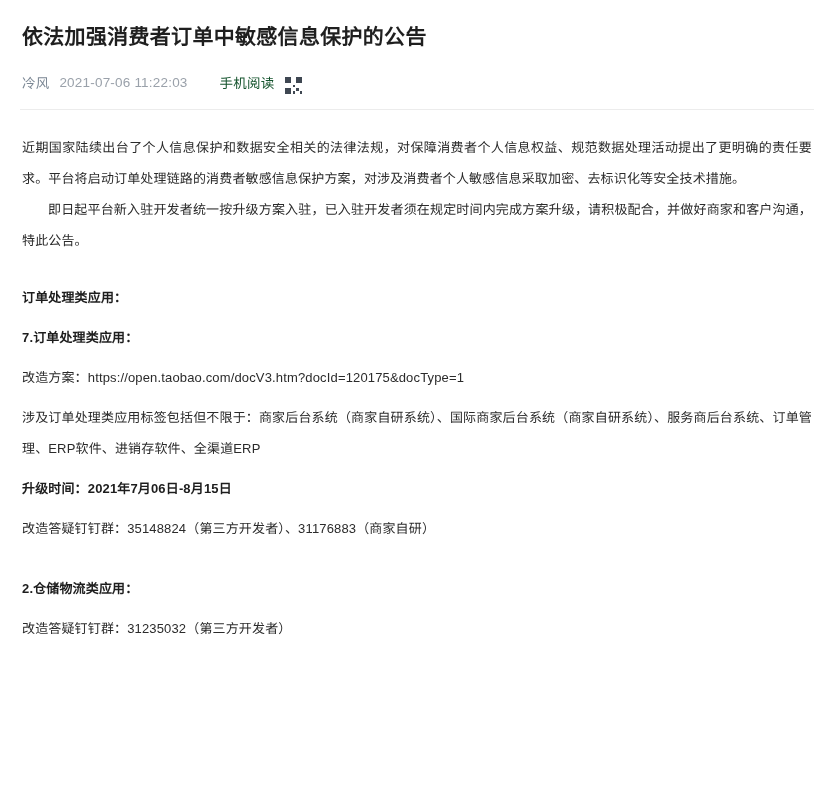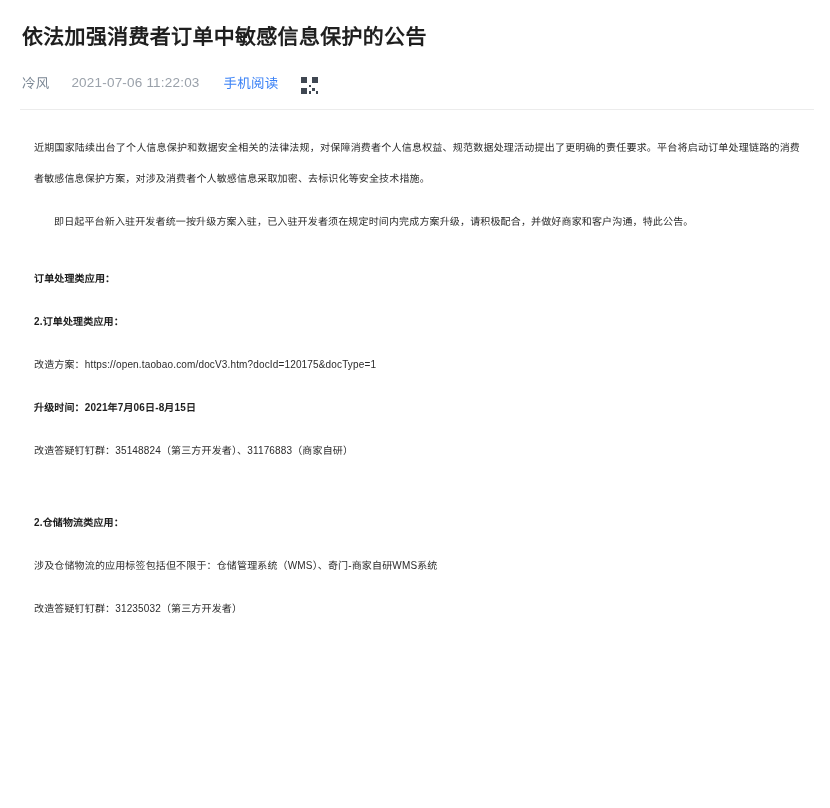--- a/index.html
+++ b/index.html
@@ -25,36 +25,36 @@
     font-size: 21px;
     line-height: 30px;
     font-weight: bold;
     color: #1f1f1f;
     letter-spacing: 0.3px;
     margin: 4px 0 0 2px;
   }
   .meta-row {
     display: flex;
     align-items: center;
-    gap: 22px;
+    gap: 10px;
     margin: 20px 0 0 2px;
     font-size: 13.5px;
     color: #8a9099;
     letter-spacing: 0.2px;
   }
   .meta-author {
     color: #7b8794;
   }
   .meta-date {
     color: #9aa1aa;
   }
   .meta-mobile {
-    color: #3b82f6;
+    color: #14532d;
     cursor: pointer;
-    margin-left: 2px;
+    margin-left: 22px;
   }
   .qr-icon {
     display: inline-block;
     width: 17px;
     height: 17px;
     position: relative;
     margin-left: 1px;
     top: 3px;
   }
   .qr-icon .blk {
@@ -64,22 +64,22 @@
   .divider {
     height: 1px;
     background: #ececec;
     margin: 17px 0 0 0;
   }
   .body-content {
     margin-top: 22px;
     padding: 0 2px;
   }
   p {
-    margin: 12px;
-    font-size: 10px;
+    margin: 0;
+    font-size: 13px;
     line-height: 31px;
     color: #2b2b2b;
     letter-spacing: 0.15px;
     text-align: justify;
   }
   p.indent {
     text-indent: 2em;
   }
   p.gap-sm {
     margin-top: 9px;
@@ -122,35 +122,35 @@
 
   <div class="divider"></div>
 
   <div class="body-content">
 
     <p>近期国家陆续出台了个人信息保护和数据安全相关的法律法规，对保障消费者个人信息权益、规范数据处理活动提出了更明确的责任要求。平台将启动订单处理链路的消费者敏感信息保护方案，对涉及消费者个人敏感信息采取加密、去标识化等安全技术措施。</p>
     <p class="indent">即日起平台新入驻开发者统一按升级方案入驻，已入驻开发者须在规定时间内完成方案升级，请积极配合，并做好商家和客户沟通，特此公告。</p>
 
     <p class="gap-lg bold">订单处理类应用：</p>
 
-    <p class="gap-sm bold">2.订单处理类应用：</p>
+    <p class="gap-sm bold">7.订单处理类应用：</p>
     <p class="gap-sm">
       <span>改造方案：</span><span class="link">https://open.taobao.com/docV3.htm?docId=120175&amp;docType=1</span>
     </p>
+    <p class="gap-sm">涉及订单处理类应用标签包括但不限于：商家后台系统（商家自研系统）、国际商家后台系统（商家自研系统）、服务商后台系统、订单管理、ERP软件、进销存软件、全渠道ERP</p>
     <p class="gap-sm">
       <span class="bold">升级时间：</span><span class="bold">2021年7月06日-8月15日</span>
     </p>
     <p class="gap-sm">
       <span>改造答疑钉钉群：</span><span>35148824（第三方开发者）、31176883（商家自研）</span>
     </p>
 
     <div class="blank-gap"></div>
 
     <p class="gap-sm bold">2.仓储物流类应用：</p>
-    <p class="gap-sm">涉及仓储物流的应用标签包括但不限于：仓储管理系统（WMS）、奇门-商家自研WMS系统</p>
     <p class="gap-sm">
       <span>改造答疑钉钉群：</span><span>31235032（第三方开发者）</span>
     </p>
 
     <div class="blank-gap"></div>
 
   </div>
 </div>
 
 </body></html>

